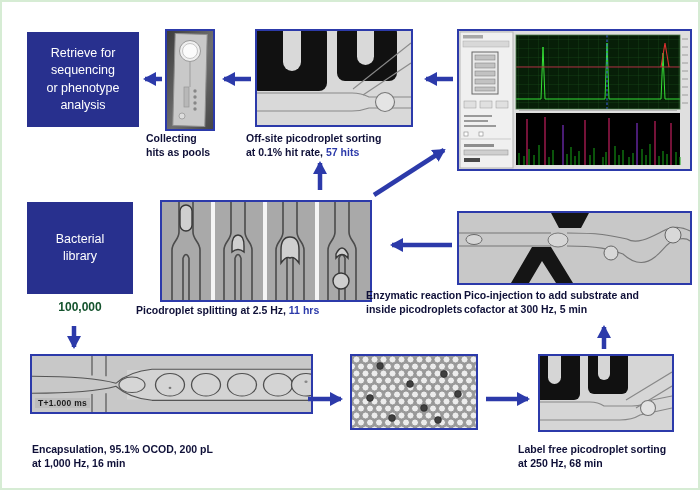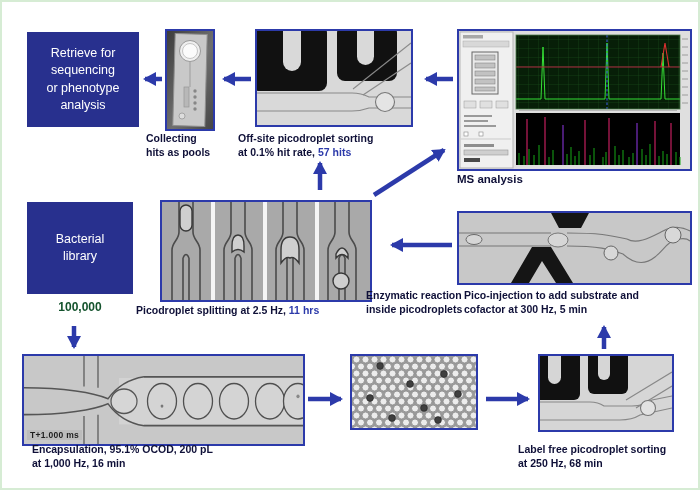--- a/index.html
+++ b/index.html
@@ -71,21 +71,21 @@
       <rect x="26" y="-10" width="18" height="50" rx="9" fill="#d9d9d9"></rect>
       <rect x="80" y="-6" width="60" height="56" rx="8" fill="#111"></rect>
       <rect x="100" y="-10" width="17" height="44" rx="8.5" fill="#d9d9d9"></rect>
       <path d="M154,12 L96,58" stroke="#8a8a8a" stroke-width="1.1" fill="none"></path>
       <path d="M154,32 L106,64" stroke="#8a8a8a" stroke-width="1.1" fill="none"></path>
       <path d="M0,62 H95 Q104,62 112,66 H154" stroke="#8a8a8a" stroke-width="1.1" fill="none"></path>
       <path d="M0,80 H95 Q104,80 112,77 H154" stroke="#8a8a8a" stroke-width="1.1" fill="none"></path>
       <circle cx="128" cy="71" r="9.5" fill="#e4e4e4" stroke="#777" stroke-width="1.1"></circle>
     </svg>
   </div>
-  <div class="cap" style="left:236px; top:130px; width:172px;"><span>Off-site picodroplet sorting
+  <div class="cap" style="left:244px; top:130px; width:172px;"><span>Off-site picodroplet sorting
 at 0.1% hit rate, </span><span class="hl">57 hits</span></div>
 
   <div class="img" style="left:455px; top:27px; width:235px; height:142px;">
     <svg width="100%" height="100%" viewBox="0 0 231 138" preserveAspectRatio="none">
       <defs>
         <pattern id="msgrid" width="10" height="9" patternUnits="userSpaceOnUse">
           <path d="M10,0 V9 M0,9 H10" stroke="#1b4f1b" stroke-width="0.6" fill="none"></path>
         </pattern>
       </defs>
       <rect width="231" height="138" fill="#dfdfdf"></rect>
@@ -122,21 +122,20 @@
       <path d="M223,8 H229 M223,16 H229 M223,24 H229 M223,32 H229 M223,40 H229 M223,48 H229 M223,56 H229 M223,64 H229 M223,72 H229" stroke="#8a8a8a" stroke-width="0.8"></path>
       <path d="M60,79.5 H218" stroke="#9a9a9a" stroke-width="0.6"></path>
 
       <rect x="57" y="82" width="164" height="52" fill="#000"></rect>
       <path d="M60,134V122M65,134V125M70,134V118M75,134V124M80,134V114M90,134V126M94,134V119M108,134V123M112,134V116M116,134V125M120,134V120M131,134V124M135,134V117M144,134V126M147,134V121M156,134V115M160,134V124M164,134V119M170,134V126M174,134V122M183,134V118M187,134V124M191,134V113M200,134V125M204,134V120M208,134V123M217,134V121M221,134V126" stroke="#16a816" stroke-width="1" fill="none"></path>
       <path d="M68,134V88 M86,134V86 M126,134V89 M150,134V87 M196,134V90 M212,134V92" stroke="#c2followed1f5e" stroke-width="1.2" fill="none" opacity="0"></path>
       <path d="M68,134V88 M86,134V86 M126,134V89 M150,134V87 M196,134V90 M212,134V92" stroke="#c21f5e" stroke-width="1.2" fill="none"></path>
       <path d="M104,134V94 M178,134V92" stroke="#7a2fc0" stroke-width="1.2" fill="none"></path>
     </svg>
   </div>
-  <div class="cap ms-cap" style="left:455px; top:170px; width:235px;">MS analysis</div>
 
   <div class="img" style="left:158px; top:198px; width:212px; height:102px;">
     <svg width="100%" height="100%" viewBox="0 0 208 98" preserveAspectRatio="none">
       <rect width="208" height="98" fill="#a9a9a9"></rect>
       <g stroke="#4b4b4b" stroke-width="1.6" fill="none">
 
         <path d="M17,0 V30 C17,38 10,40 10,48 V98"></path>
           <path d="M31,0 V30 C31,38 38,40 38,48 V98"></path>
         <path d="M21,56 V98 M27,56 V98 M21,56 Q24,49 27,56"></path>
 
@@ -179,21 +178,21 @@
       <circle cx="152" cy="40" r="7" fill="#d8d8d8" stroke="#666" stroke-width="1"></circle>
       <circle cx="214" cy="22" r="8" fill="#d8d8d8" stroke="#666" stroke-width="1"></circle>
       <polygon points="52,70 73,34 92,34 114,70 97,70 83,48 70,70" fill="#151515"></polygon>
     </svg>
   </div>
   <div class="cap" style="left:364px; top:287px; width:120px;">Enzymatic reaction
 inside picodroplets</div>
   <div class="cap" style="left:462px; top:287px; width:206px;">Pico-injection to add substrate and
 cofactor at 300 Hz, 5 min</div>
 
-  <div class="img" style="left:20px; top:352px; width:283px; height:92px;text-align:center;">
+  <div class="img" style="left:28px; top:352px; width:283px; height:60px;text-align:center;">
     <svg width="100%" height="100%" viewBox="0 0 279 72" preserveAspectRatio="none">
       <rect width="279" height="72" fill="#c8c8c8"></rect>
       <rect x="95" y="18" width="184" height="38" fill="#d3d3d3"></rect>
       <path d="M120,17 H279 M120,57 H279" stroke="#555" stroke-width="1.4" fill="none"></path>
       <path d="M0,26 C40,26 70,30 84,35 C92,26 104,19 120,17" stroke="#555" stroke-width="1.3" fill="none"></path>
       <path d="M0,48 C40,48 70,44 84,39 C92,48 104,55 120,57" stroke="#555" stroke-width="1.3" fill="none"></path>
       <path d="M60,0 V25 M74,0 V26 M60,72 V49 M74,72 V48" stroke="#555" stroke-width="1.2" fill="none"></path>
       <ellipse cx="100" cy="37" rx="13" ry="10" fill="#d6d6d6" stroke="#555" stroke-width="1.2"></ellipse>
       <g fill="#d4d4d4" stroke="#4f4f4f" stroke-width="1.3">
         <circle cx="138" cy="37" r="14.5"></circle>

